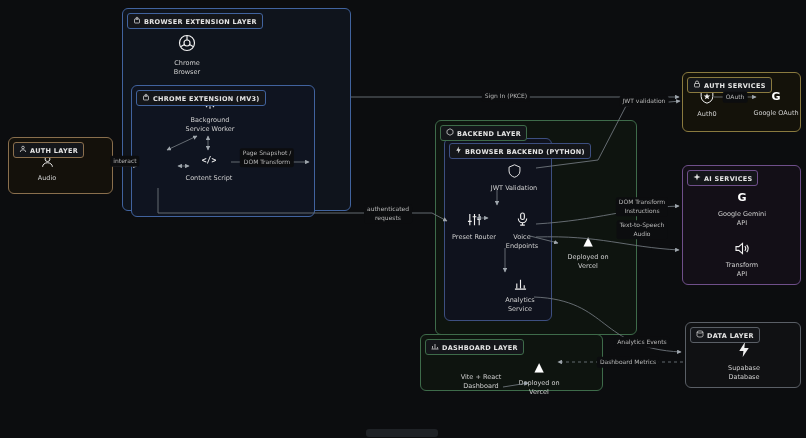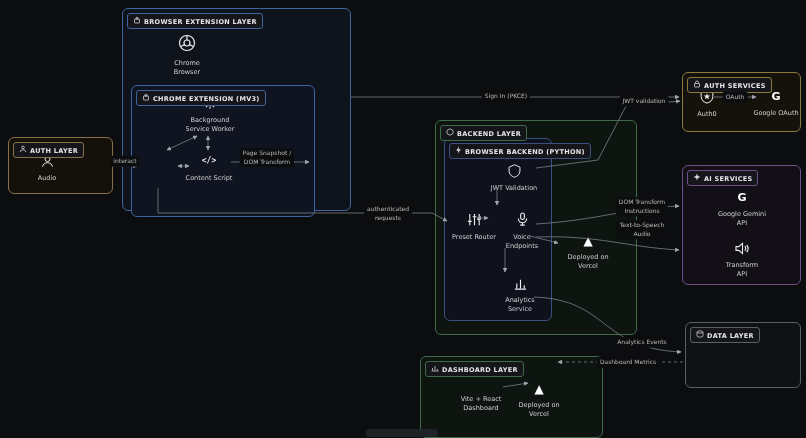--- a/index.html
+++ b/index.html
@@ -201,23 +201,32 @@
 </div>
 
 <div class="layer" style="--bc:#5a5f66;--bg:#101113;left:685px;top:322px;width:116px;height:66px">
   <div class="hdr">
     <span><svg width="8" height="8" viewBox="0 0 16 16" stroke="#ddd" fill="none" stroke-width="1.4">
           <ellipse cx="8" cy="4" rx="6" ry="2.2"></ellipse>
           <path d="M2 4 V12 a6 2.2 0 0 0 12 0 V4"></path>
         </svg></span>
     <span>DATA LAYER</span>
   </div>
-</div>
-
-<div class="layer" style="--bc:#3e6b4a;--bg:#0e140f;left:420px;top:356px;width:183px;height:82px">
+  <div class="node" style="left:26px;top:18px;width:64px">
+    <span class="ic">
+        <svg width="14" height="17" viewBox="0 0 14 18" fill="#f0f0f0">
+          <path d="M8 1 L2 10.5 H6.4 L5.6 17 L12 7.5 H7.4 Z"></path>
+        </svg>
+      </span>
+    <span class="lbl">Supabase
+Database</span>
+  </div>
+</div>
+
+<div class="layer" style="--bc:#3e6b4a;--bg:#0e140f;left:420px;top:334px;width:183px;height:57px">
   <div class="hdr">
     <span><svg width="8" height="8" viewBox="0 0 16 16" stroke="#ddd" fill="none" stroke-width="1.5">
           <path d="M3 13 V8 M8 13 V4 M13 13 V10 M1 14 H15"></path>
         </svg></span>
     <span>DASHBOARD LAYER</span>
   </div>
   <div class="node" style="left:28px;top:38px;width:64px">
     <span class="lbl">Vite + React
 Dashboard</span>
   </div>

